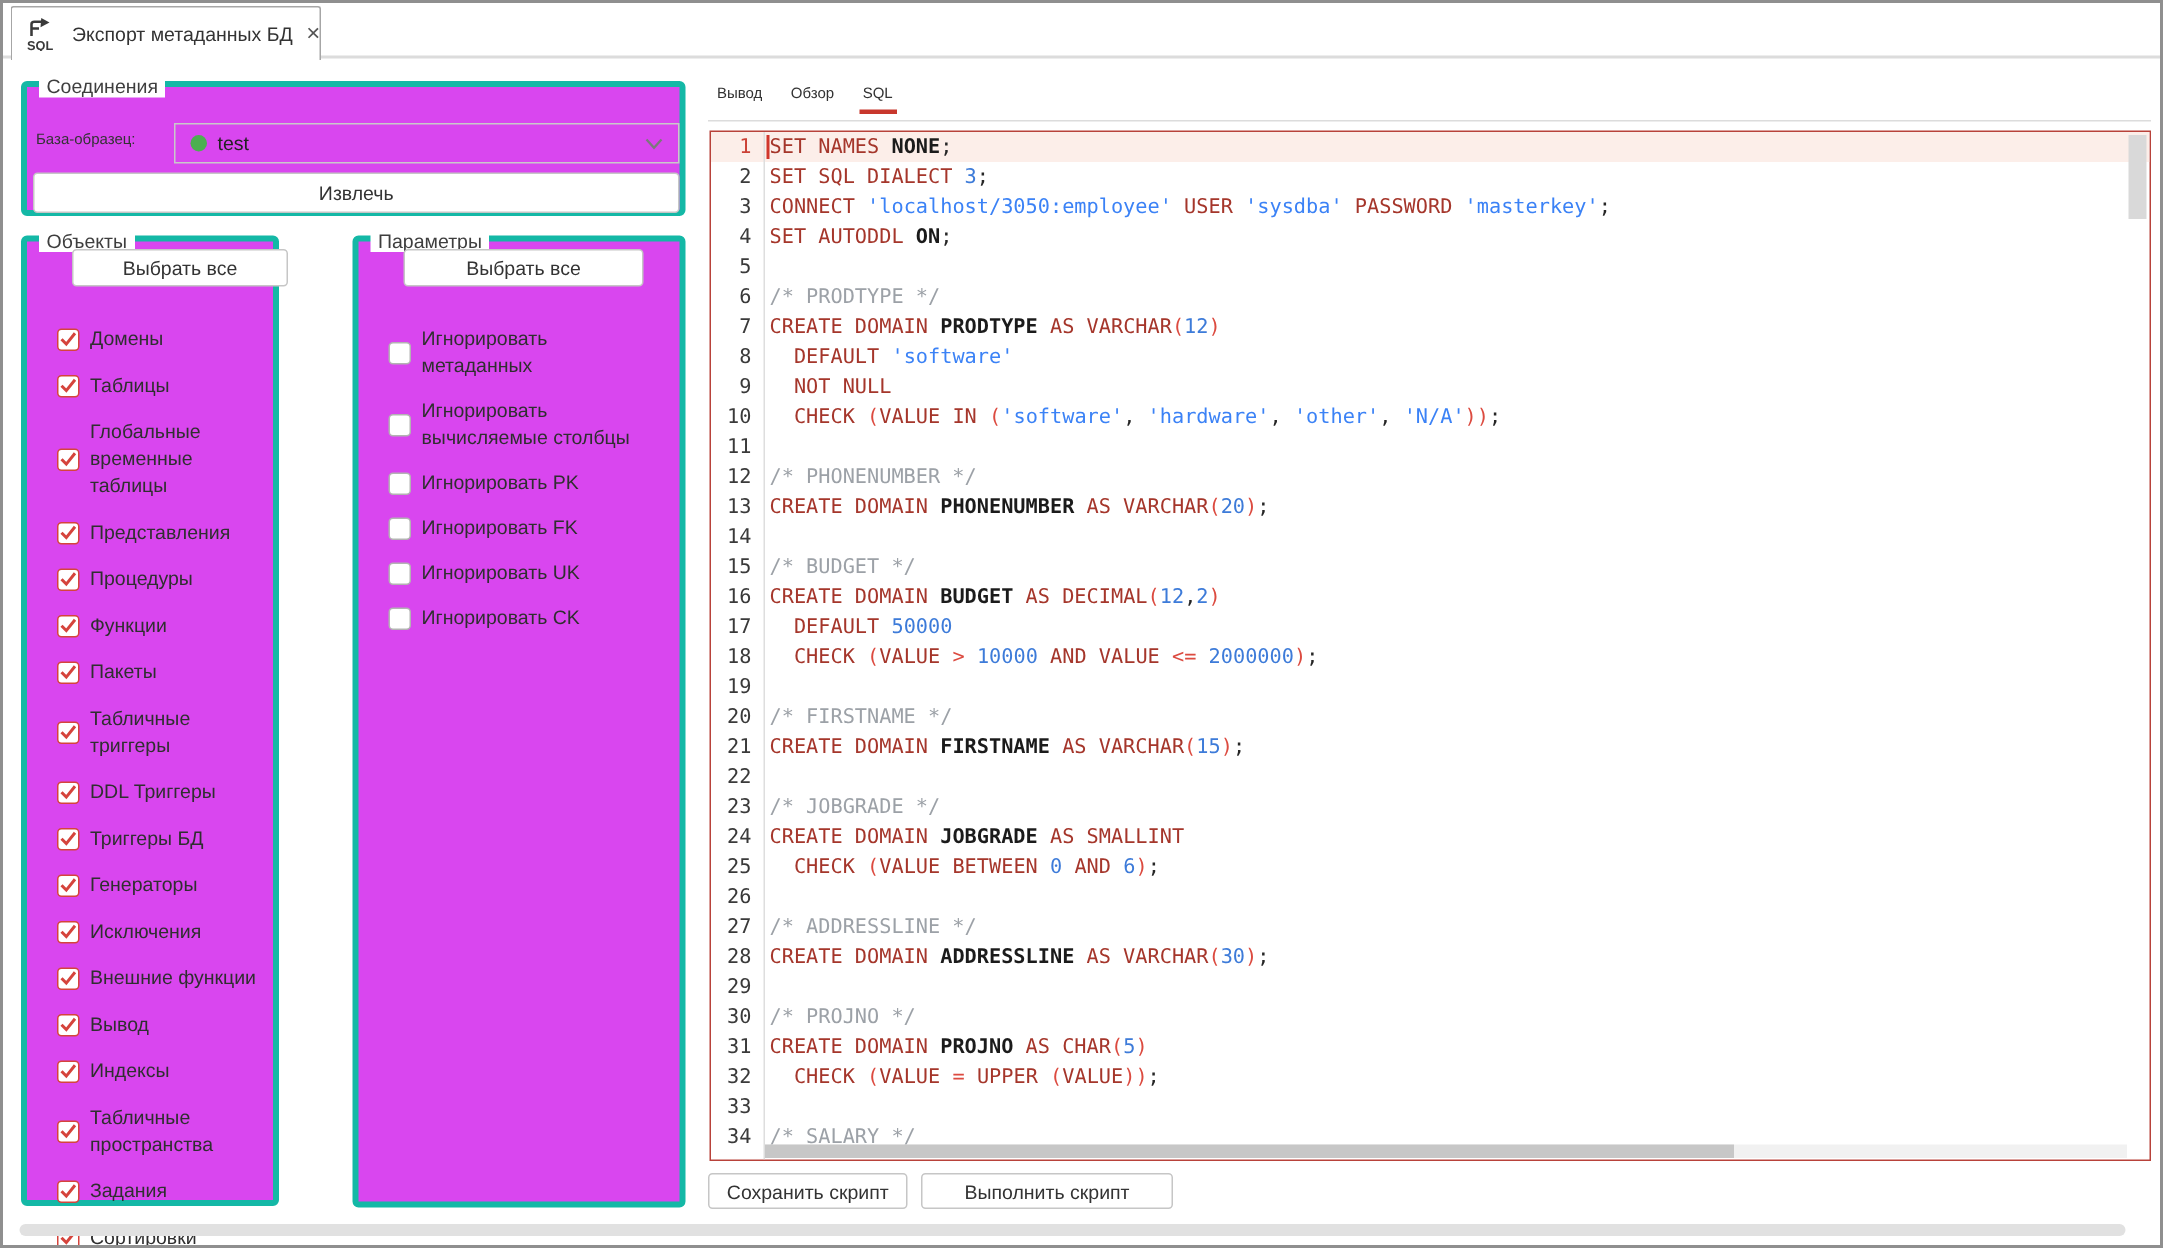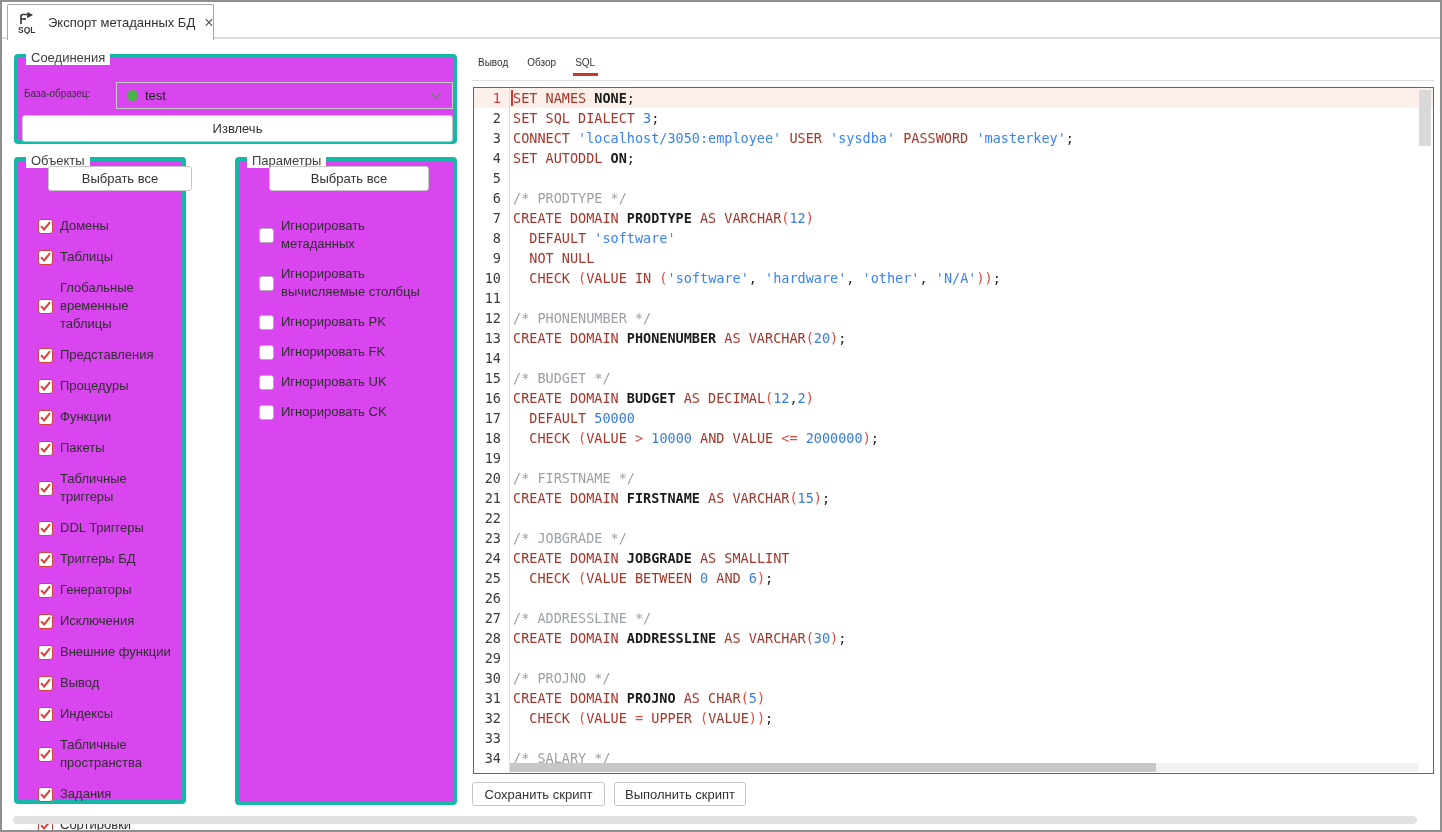--- a/index.html
+++ b/index.html
@@ -69,21 +69,21 @@
   .code-row.current .ln { color:#cb4136; }
   .code { padding-left:4px; }
   .caret { position:absolute; left:37px; top:2px; width:2px; height:16px; background:#d0362c; }
   .t-k{color:#a5362b} .t-i{color:#1b1b1b;font-weight:bold} .t-s{color:#3b82f6}
   .t-n{color:#3d7bd9} .t-c{color:#9ca1a7} .t-p{color:#262626} .t-b{color:#dc4b40} .t-w{color:#262626}
   .vscroll { position:absolute; right:2px; top:2px; width:12px; height:56px; background:#d9d9d9; z-index:4; }
   .hscroll-track { position:absolute; left:36px; right:15px; bottom:1px; height:9px; background:#f1f1f1; z-index:4; }
   .hscroll-thumb { position:absolute; left:0; top:0; width:646px; height:9px; background:#c7c7c7; }
   
   .save-btn { position:absolute; left:470px; top:780px; width:133px; height:24px; }
-  .run-btn  { position:absolute; left:612px; top:780px; width:132px; height:24px; }
+  .run-btn  { position:absolute; left:612px; top:780px; width:168px; height:24px; }
   .page-hscroll { position:absolute; left:11px; top:814px; width:1404px; height:8px; background:#e1e1e1; border-radius:4px; }
 </style>
 </head>
 <body>
 
 <div class="window">
 
   <div class="tabstrip-line"></div>
   <div class="doc-tab">
     <svg class="sqlexp-icon" viewBox="0 0 24 22">

